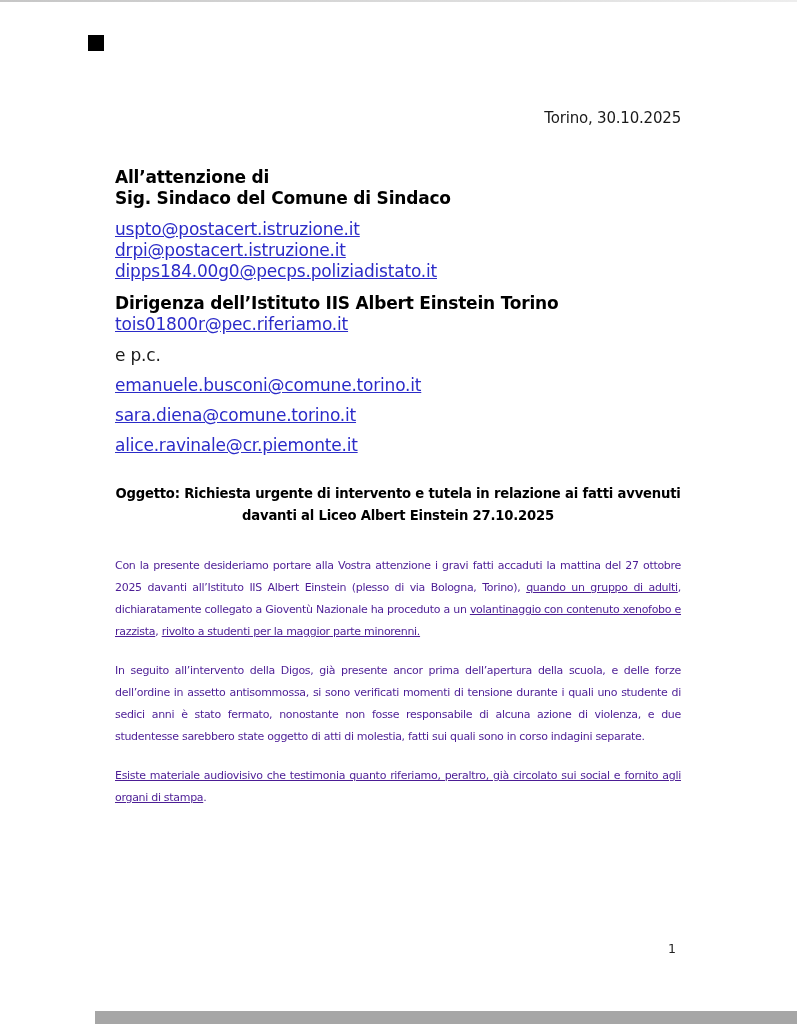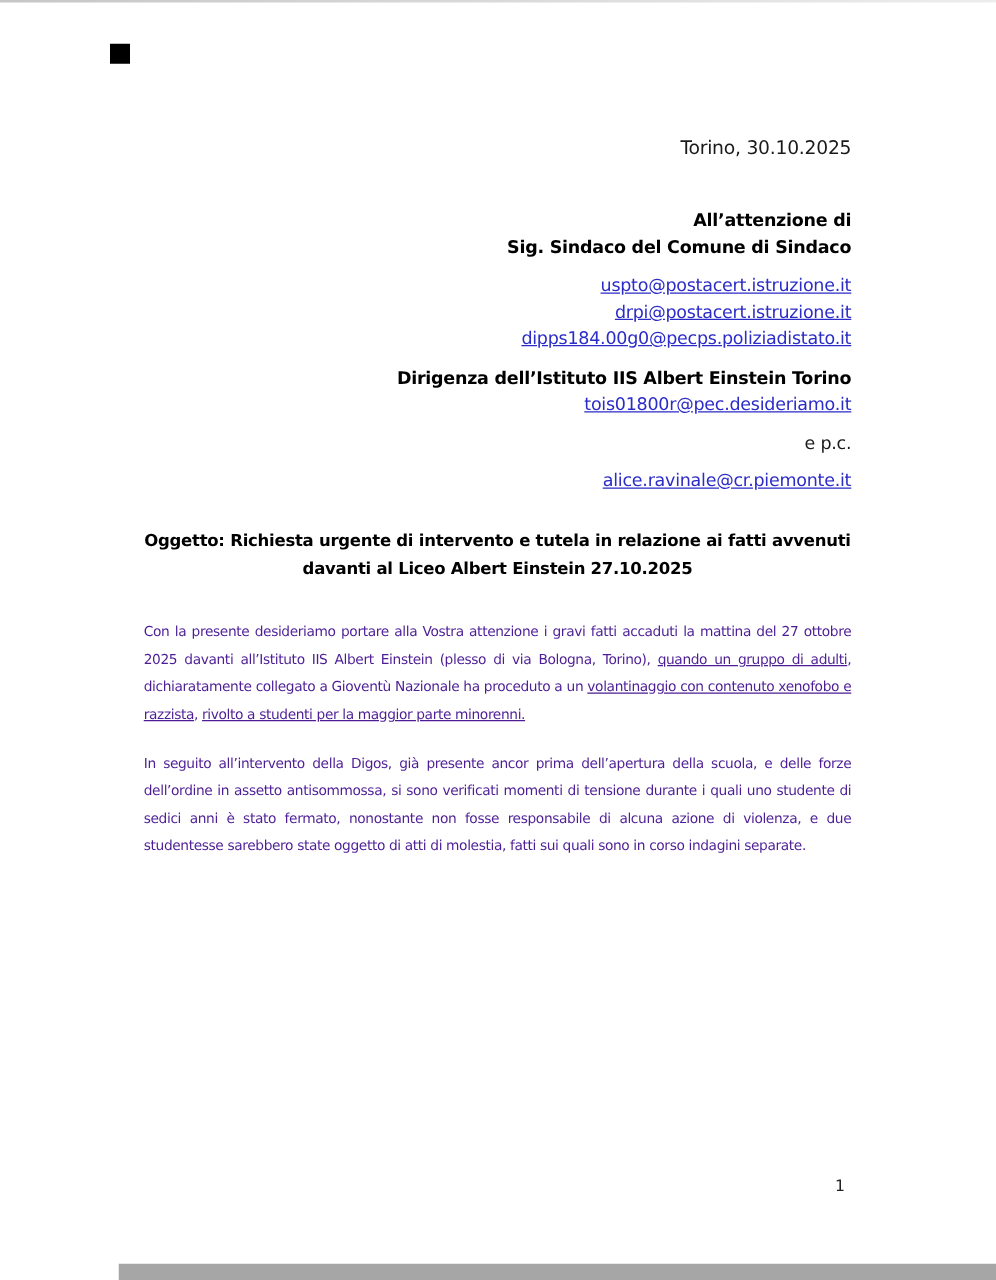--- a/index.html
+++ b/index.html
@@ -18,22 +18,22 @@
   .bottom-bar {
     position:absolute; left:95px; right:0; bottom:0; height:13px; background:#a6a6a6;
   }
   .page {
     position:absolute; left:115px; top:0; width:566px; padding-top:108px;
   }
   .date {
     text-align:right; font-size:15px; line-height:21px; letter-spacing:-0.2px;
   }
   .rline {
-    display:flex; justify-content:flex-end;
-    font-size:14px; line-height:21px; letter-spacing:-0.2px;
+    display:flex; 
+    font-size:17px; line-height:21px; letter-spacing:-0.2px;
   }
   .rline > span, .rline > a { white-space:nowrap; }
   .bold { font-weight:bold; color:#000; }
   a.email { color:#2b2bc8; text-decoration:underline; cursor:pointer; }
   .mt8{margin-top:8px} .mt9{margin-top:9px} .mt10{margin-top:10px}
   .mt11{margin-top:11px} .mt17{margin-top:17px} .mt27{margin-top:27px}
   .mt28{margin-top:28px} .mt38{margin-top:38px}
   .subject {
     font-weight:bold; color:#000; font-size:13.2px; line-height:22px;
     letter-spacing:-0.2px; text-align:center;
@@ -74,35 +74,42 @@
     </div>
 
     <div class="rline">
       <a class="email">dipps184.00g0@pecps.poliziadistato.it</a>
     </div>
 
     <div class="rline mt11">
       <span class="bold">Dirigenza dell’Istituto IIS Albert Einstein Torino</span>
     </div>
     <div class="rline">
-      <a class="email">tois01800r@pec.desideriamo.it</a>
+      <a class="email">tois01800r@pec.riferiamo.it</a>
     </div>
 
     <div class="rline mt10">
       <span>e p.c.</span>
     </div>
 
+    <div class="rline mt9">
+      <a class="email">emanuele.busconi@comune.torino.it</a>
+    </div>
+    <div class="rline mt9">
+      <a class="email">sara.diena@comune.torino.it</a>
+    </div>
     <div class="rline mt9">
       <a class="email">alice.ravinale@cr.piemonte.it</a>
     </div>
   </div>
 
   <div class="subject mt27">Oggetto: Richiesta urgente di intervento e tutela in relazione ai fatti avvenuti davanti al Liceo Albert Einstein 27.10.2025</div>
 
   <div class="para mt28"><span>Con la presente desideriamo portare alla Vostra attenzione i gravi fatti accaduti la mattina del 27 ottobre 2025 davanti all’Istituto IIS Albert Einstein (plesso di via Bologna, Torino), </span><span class="u">quando un gruppo di adulti</span><span>, dichiaratamente collegato a Gioventù Nazionale ha proceduto a un </span><span class="u">volantinaggio con contenuto xenofobo e razzista</span><span>, </span><span class="u">rivolto a studenti per la maggior parte minorenni.</span></div>
 
   <div class="para mt17">In seguito all’intervento della Digos, già presente ancor prima dell’apertura della scuola, e delle forze dell’ordine in assetto antisommossa, si sono verificati momenti di tensione durante i quali uno studente di sedici anni è stato fermato, nonostante non fosse responsabile di alcuna azione di violenza, e due studentesse sarebbero state oggetto di atti di molestia, fatti sui quali sono in corso indagini separate.</div>
 
+  <div class="para mt17"><span class="u">Esiste materiale audiovisivo che testimonia quanto riferiamo, peraltro, già circolato sui social e fornito agli organi di stampa</span><span>.</span></div>
 
 </div>
 
 <div class="page-number">1</div>
 <div class="bottom-bar"></div>
 
 </body></html>

